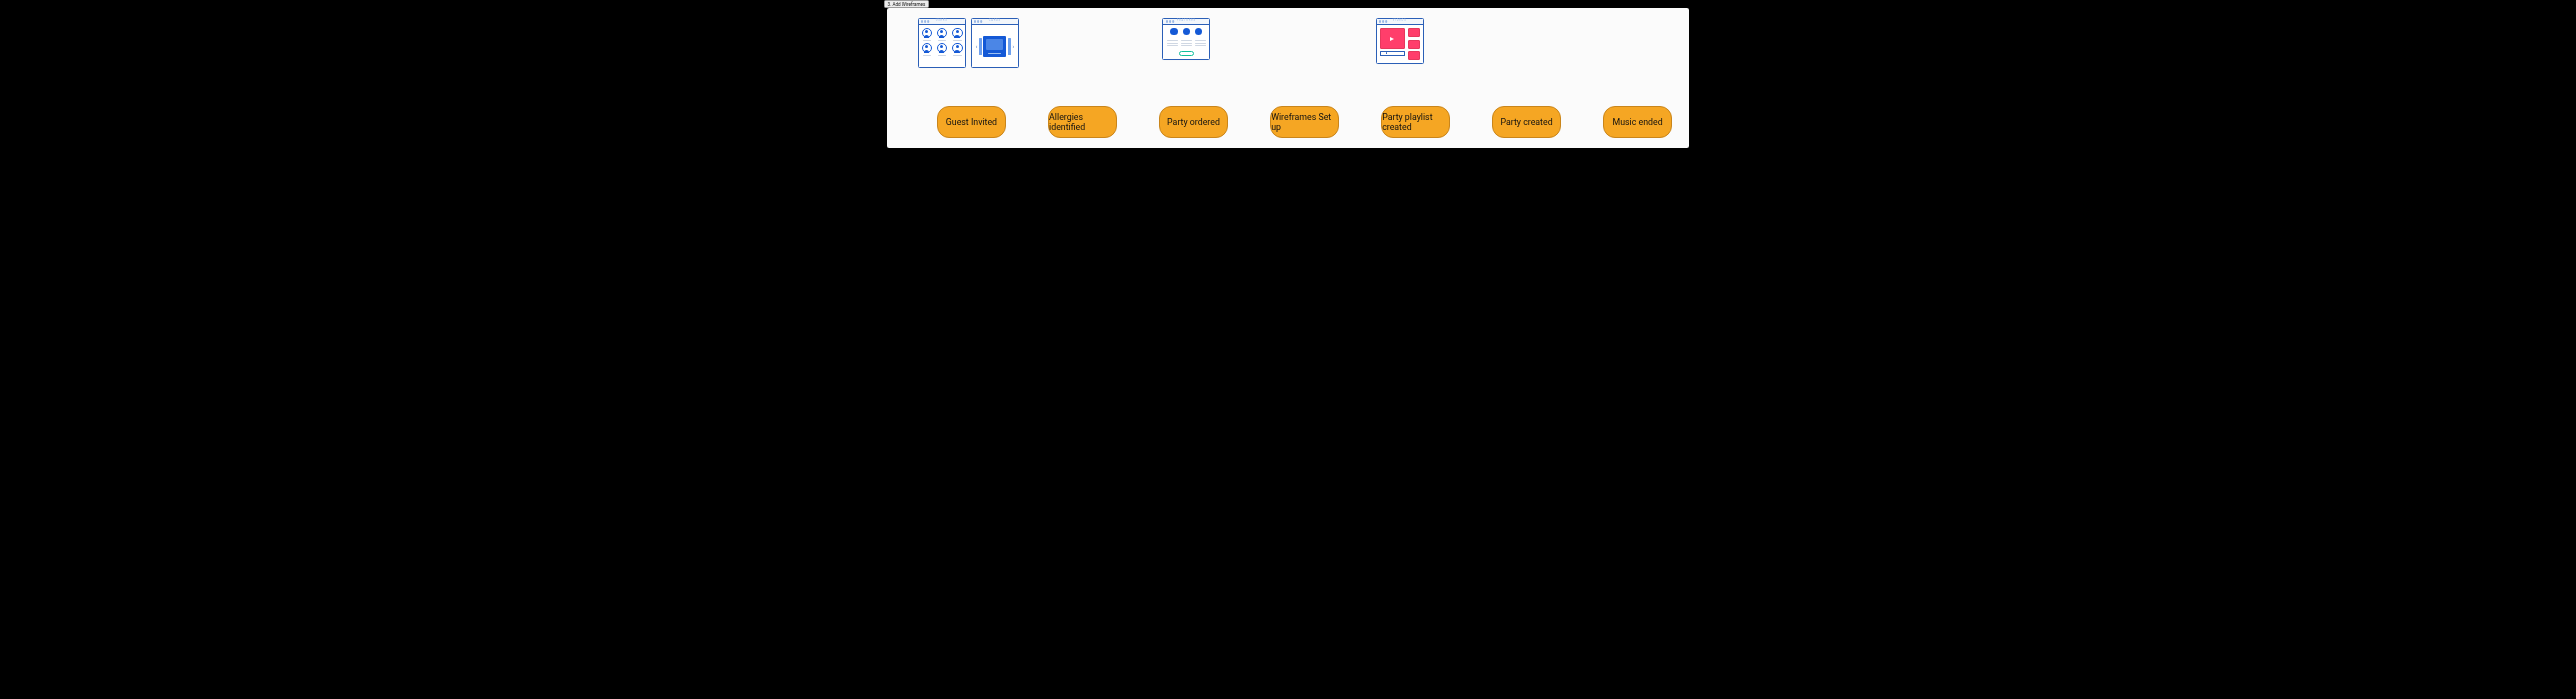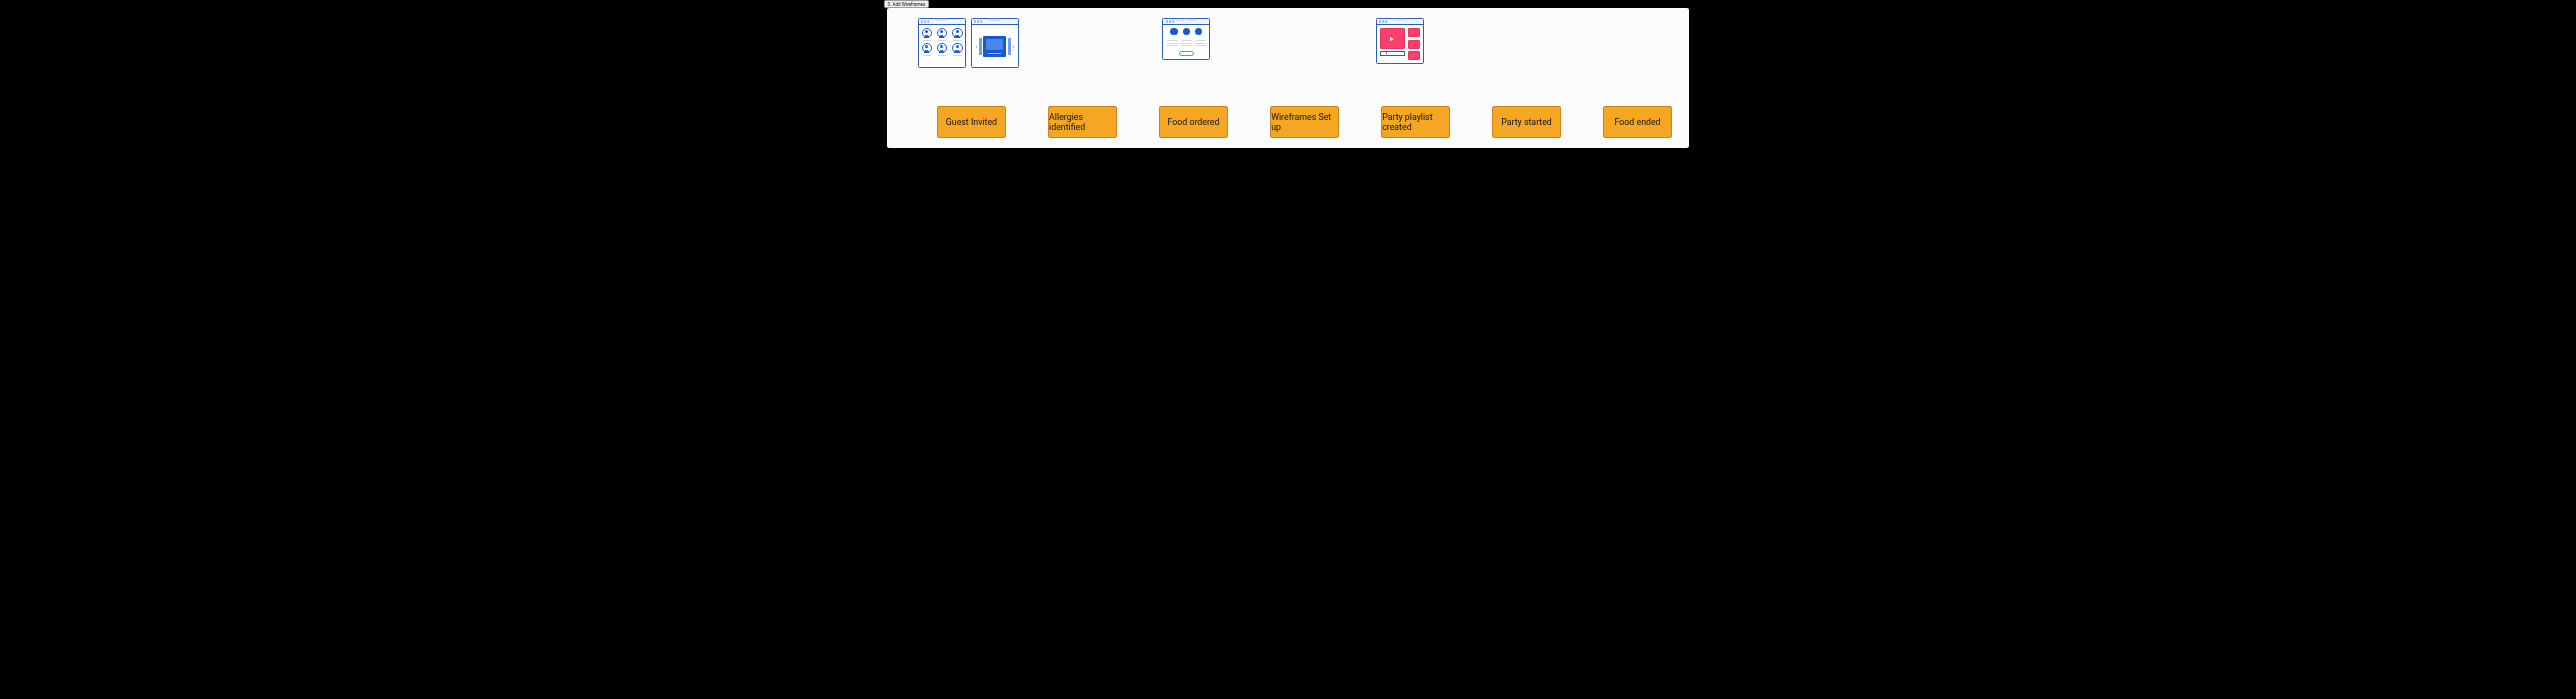--- a/index.html
+++ b/index.html
@@ -41,21 +41,21 @@
   .videos .body{display:flex;gap:3.1px;}
   .videos .main{flex:1;}
   .videos .player{height:18.5px;border:1px solid #e6385d;background:#ff3e6b;border-radius:1px;position:relative;}
   .videos .player::after{content:"";position:absolute;left:50%;top:50%;transform:translate(-50%,-50%);width:0;height:0;border-left:4.1px solid #fff;border-top:2.6px solid transparent;border-bottom:2.6px solid transparent;}
   .videos .track{height:3.1px;border:0.5px solid #2b5fb7;border-radius:0.5px;margin-top:2.1px;position:relative;}
   .videos .track::before{content:"";position:absolute;left:5.2px;top:0.5px;width:1.5px;height:1.5px;background:#2b5fb7;border-radius:50%;}
   .videos .thumbs{display:flex;flex-direction:column;gap:2.1px;}
   .videos .th{width:9.3px;height:7.2px;border:1px solid #e6385d;background:#ff3e6b;border-radius:1px;}
   
   .row-steps{position:absolute;bottom:10.3px;left:17.5px;right:17.5px;display:flex;gap:9.3px;}
-  .step{flex:1;height:30px;background:#f5a623;border:0.5px solid #c9851b;border-radius:2px;display:flex;align-items:center;justify-content:center;font-size:8.8px;color:#111;margin-left:33px;}
+  .step{flex:1;height:30px;background:#f5a623;border:0.5px solid #c9851b;border-radius:12px;display:flex;align-items:center;justify-content:center;font-size:8.8px;color:#111;margin-left:33px;}
 </style>
 </head>
 <body>
 
 <div class="stage">
   <div class="tab">3. Add Wireframes</div>
   <div class="canvas">
 
     <div class="row-top">
 
@@ -169,22 +169,22 @@
       </div>
 
       <div class="col"></div>
 
       <div class="col"></div>
     </div>
 
     <div class="row-steps">
       <div class="step">Guest Invited</div>
       <div class="step">Allergies identified</div>
-      <div class="step">Food ordered</div>
+      <div class="step">Party ordered</div>
       <div class="step">Wireframes Set up</div>
       <div class="step">Party playlist created</div>
-      <div class="step">Party started</div>
-      <div class="step">Food ended</div>
+      <div class="step">Party created</div>
+      <div class="step">Music ended</div>
     </div>
 
   </div>
 </div>
 
 
 </body></html>

